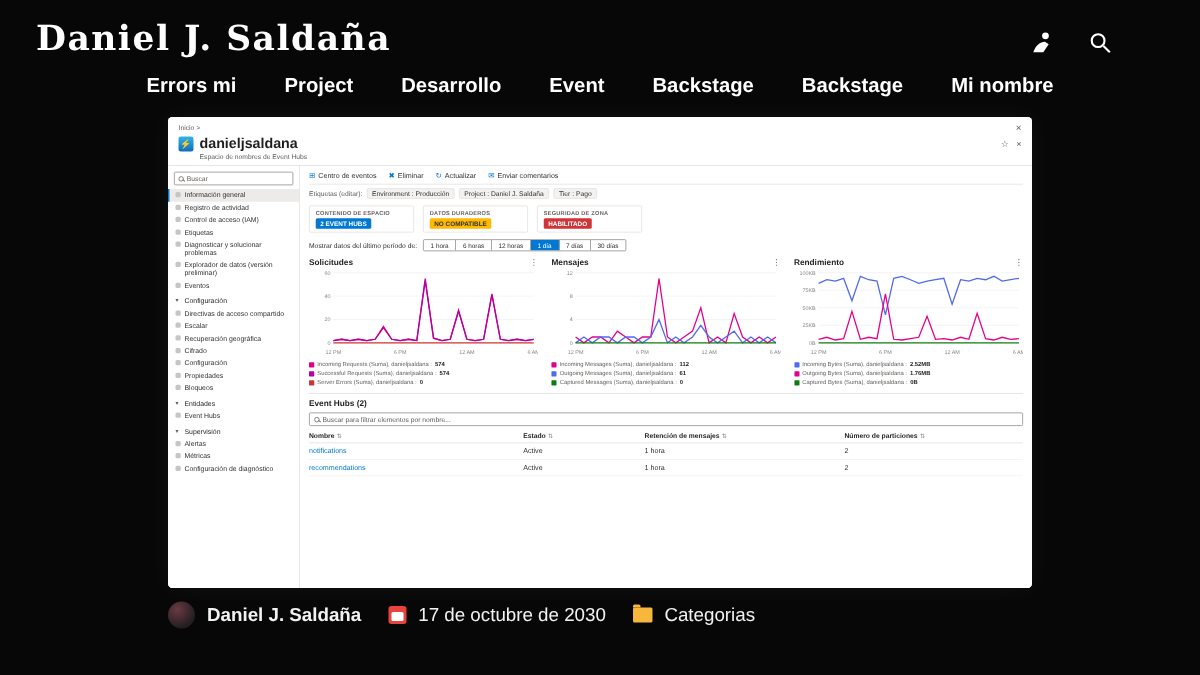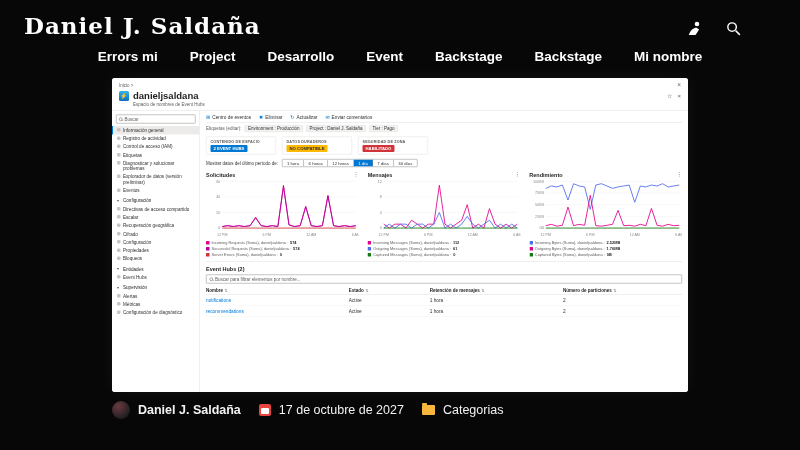--- a/index.html
+++ b/index.html
@@ -438,16 +438,16 @@
       </div>
     </div>
   </div>
 </div>
 </div>
 
 <div class="post-meta">
   <span class="avatar"></span>
   <span class="author">Daniel J. Saldaña</span>
   <span class="cal-icon"></span>
-  <span>17 de octubre de 2027</span>
+  <span>17 de octubre de 2030</span>
   <span class="folder-icon"></span>
   <span>Categorias</span>
 </div>
 
 </body></html>

